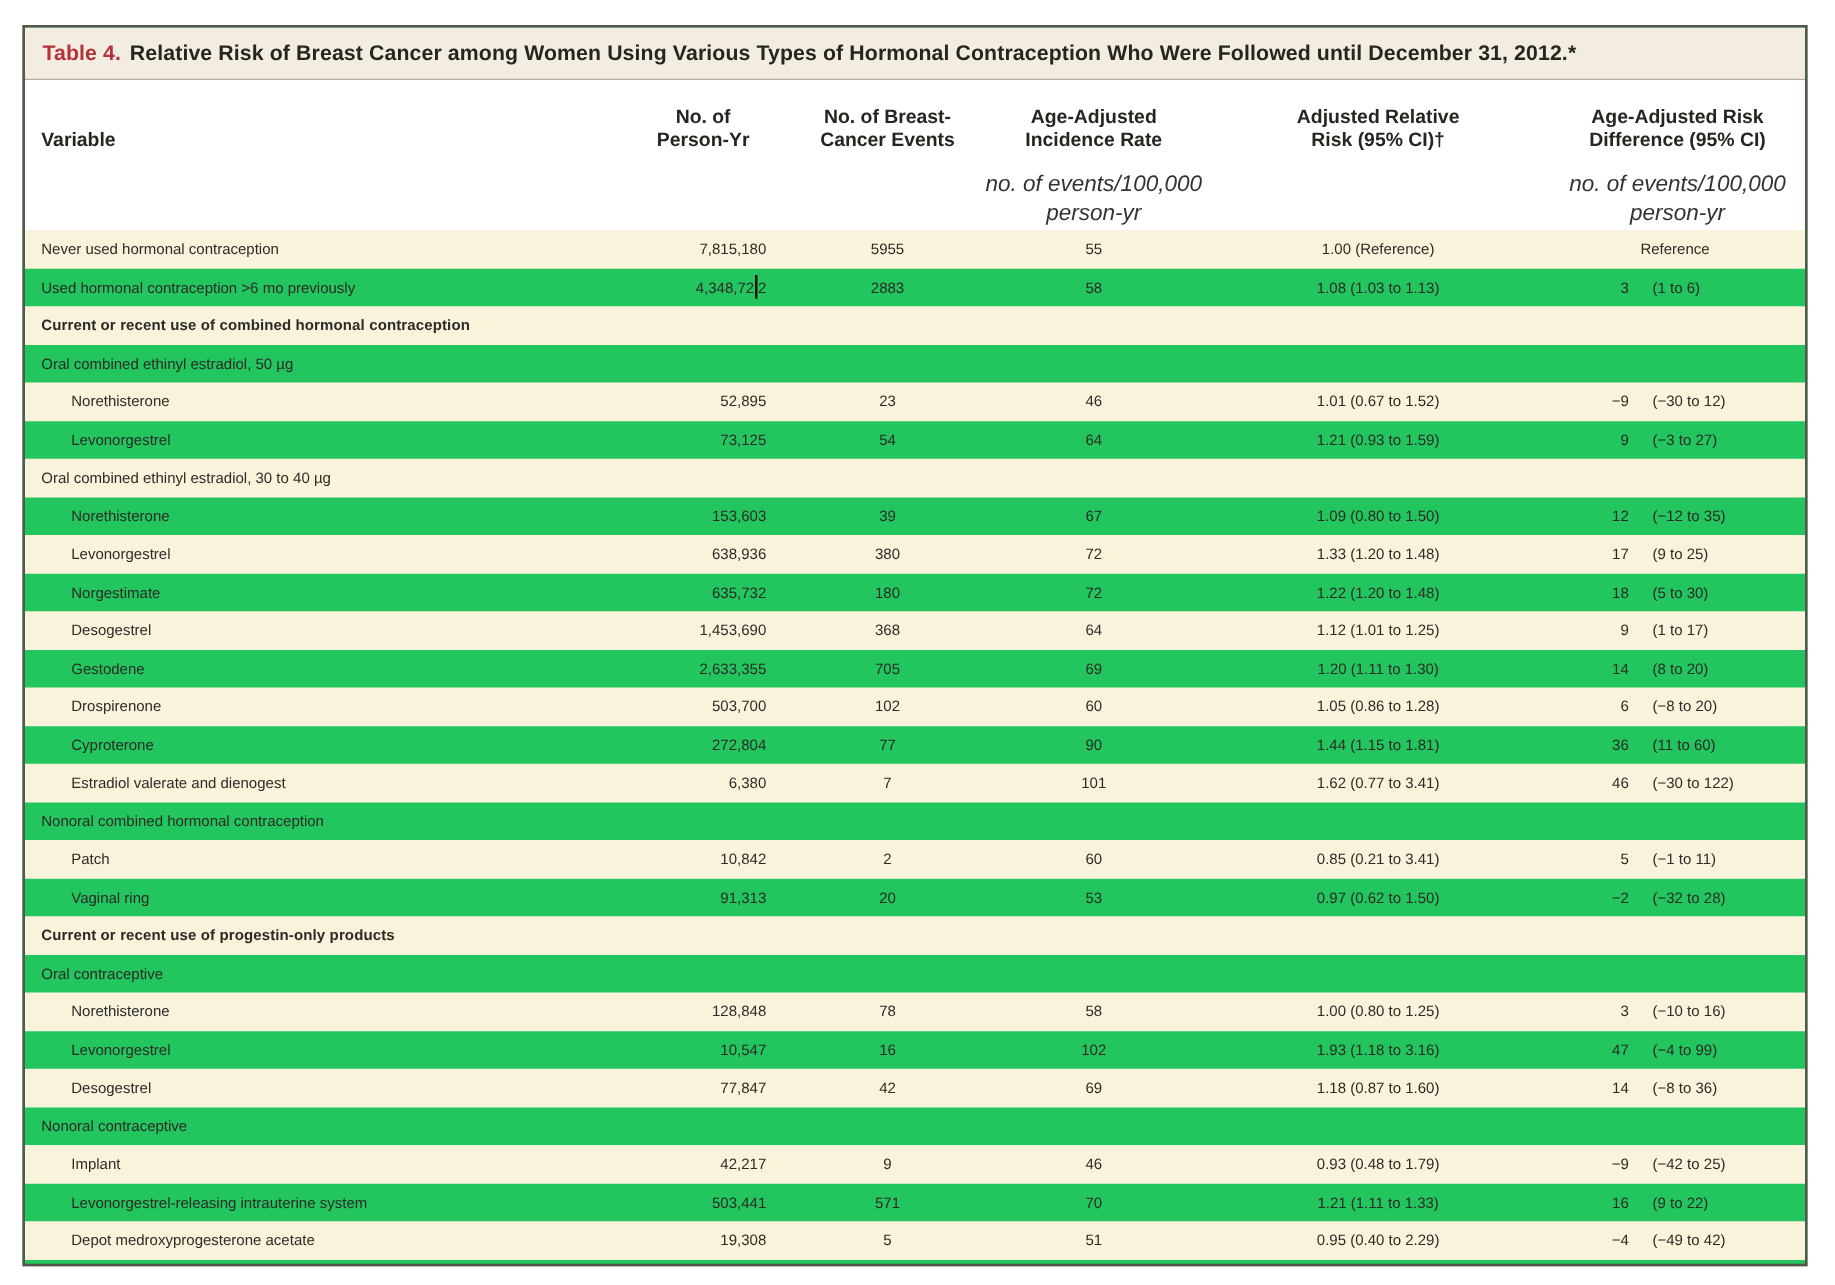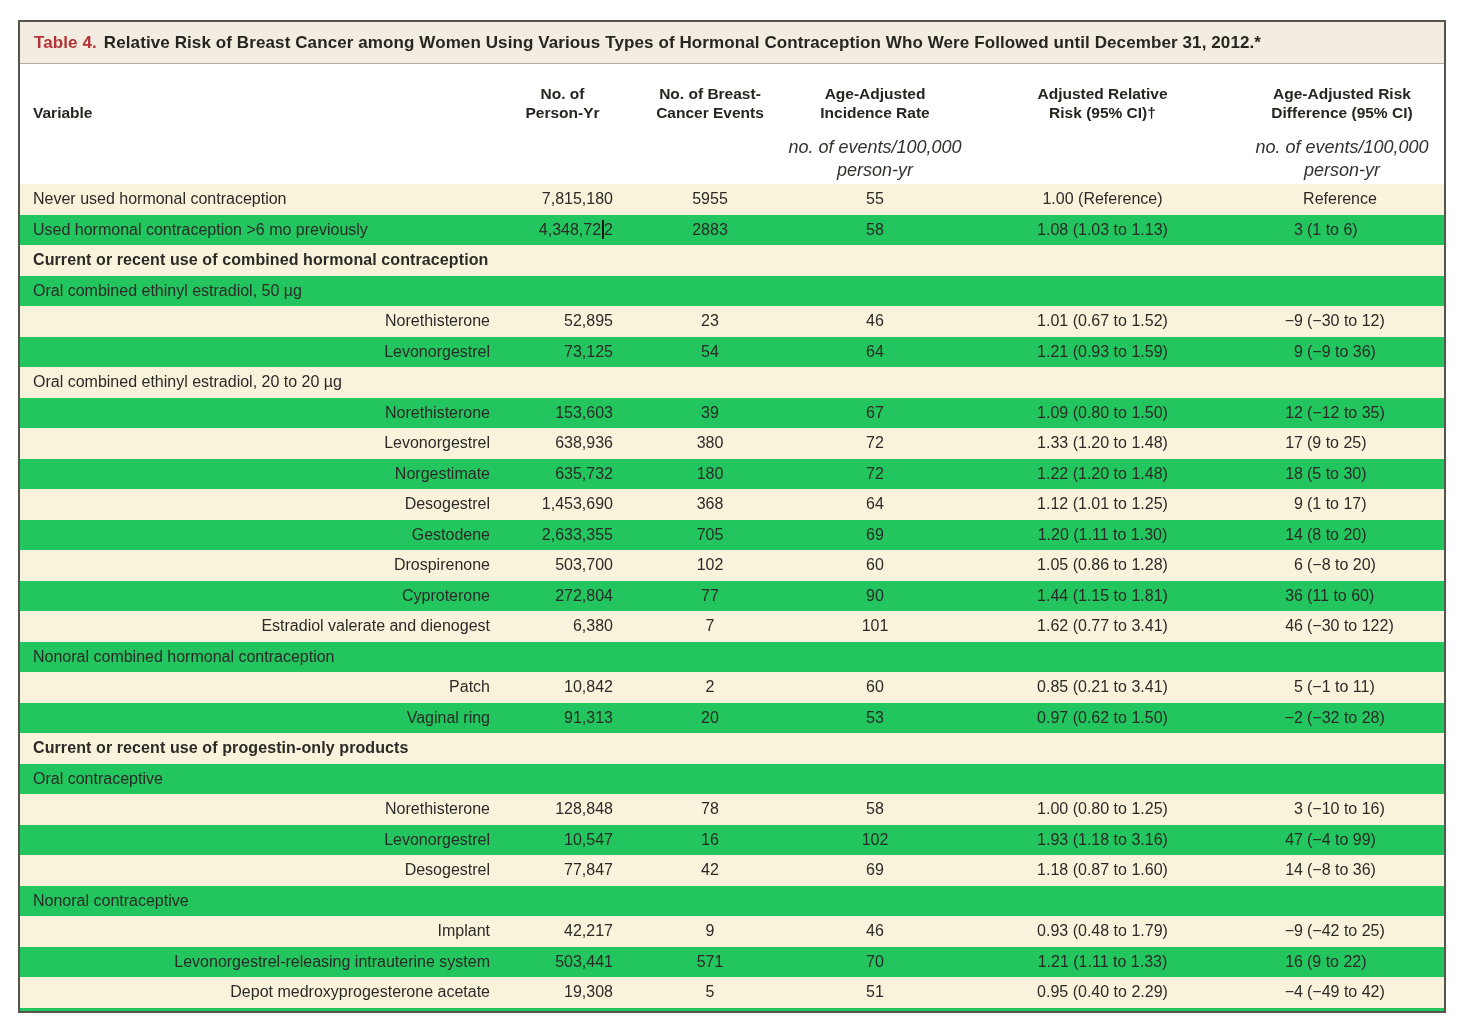--- a/index.html
+++ b/index.html
@@ -53,31 +53,31 @@
   
   .c1 { width: 470px; }
   .c2 { width: 145px; }
   .c3 { width: 150px; }
   .c4 { width: 180px; }
   .c5 { width: 275px; }
   .c6 { width: 204px; }
 
   
   .rows { width: 100%; }
-  .row { height: 30.5px; display: flex; align-items: center; font-size: 16px; }
+  .row { height: 30.5px; display: flex; align-items: center; font-size: 12px; }
   .row.shaded { background: #faf3dc; }
   .row.bold .rlabel { font-weight: 700; letter-spacing: 0.1px; }
   .cell { height: 100%; display: flex; align-items: center; }
   .c-var { padding-left: 13px; }
-  .row.indent .c-var { padding-left: 37px; justify-content: flex-end; }
+  .row.indent .c-var { padding-left: 37px; }
   .c-py { justify-content: flex-end; padding-right: 22px; }
   .c-ev, .c-rate, .c-rr { justify-content: center; }
   .c-diff { justify-content: flex-start; }
   .c-diff .dv { display: inline-block; width: 63px; text-align: right; white-space: nowrap; }
-  .c-diff .dci { margin-left: 4px; white-space: nowrap; text-align: center; }
+  .c-diff .dci { margin-left: 19px; white-space: nowrap; text-align: center; }
   .c-diff.solo { justify-content: center; }
   .c-diff.solo .dv { width: auto; margin-right: 4px; }
 
   .caret {
     display: inline-block; width: 2px; height: 19px;
     background: #15140f; vertical-align: -4px; margin: 0 0.5px;
   }
 </style>
 </head>
 <body>
@@ -213,27 +213,27 @@
     </div>
     <div class="cell c-py c2">
       <span class="py-pre">73,125</span>
             <span class="py-post"></span>
     </div>
     <div class="cell c-ev c3">54</div>
     <div class="cell c-rate c4">64</div>
     <div class="cell c-rr c5">1.21 (0.93 to 1.59)</div>
     <div class="cell c-diff c6">
       <span class="dv">9</span>
-      <span class="dci">(−9 to 36)</span>
+      <span class="dci">(−3 to 27)</span>
     </div>
   </div>
 
   <div class="row shaded">
     <div class="cell c-var c1">
-      <span class="rlabel">Oral combined ethinyl estradiol, 20 to 20 µg</span>
+      <span class="rlabel">Oral combined ethinyl estradiol, 30 to 40 µg</span>
     </div>
     <div class="cell c-py c2">
       <span class="py-pre"></span>
             <span class="py-post"></span>
     </div>
     <div class="cell c-ev c3"></div>
     <div class="cell c-rate c4"></div>
     <div class="cell c-rr c5"></div>
     <div class="cell c-diff c6">
       <span class="dv"></span>

